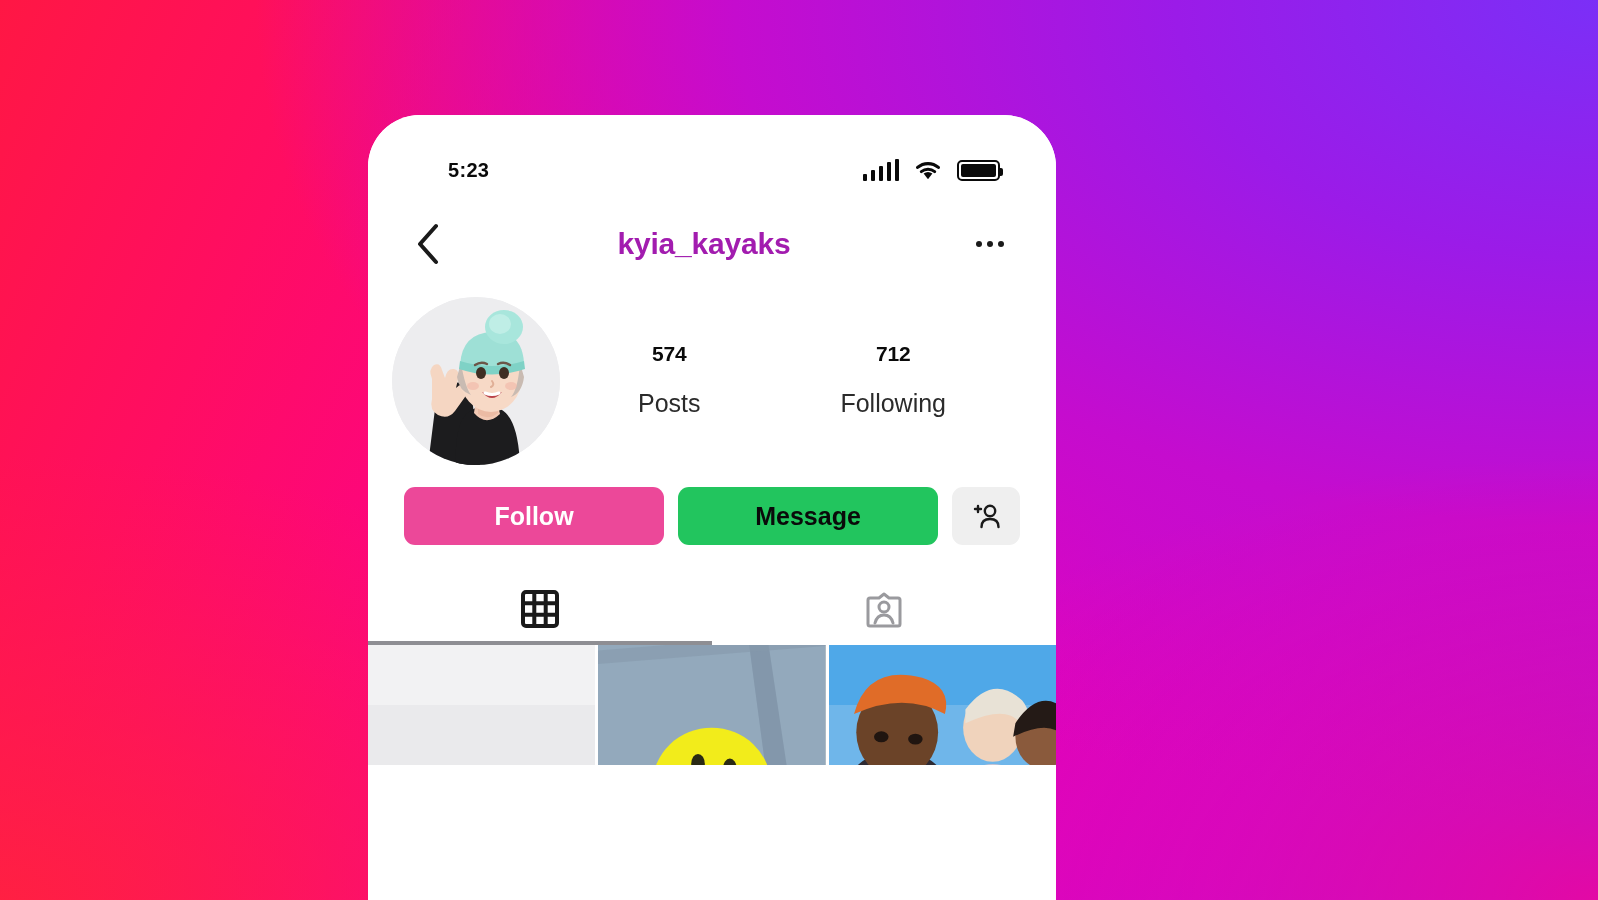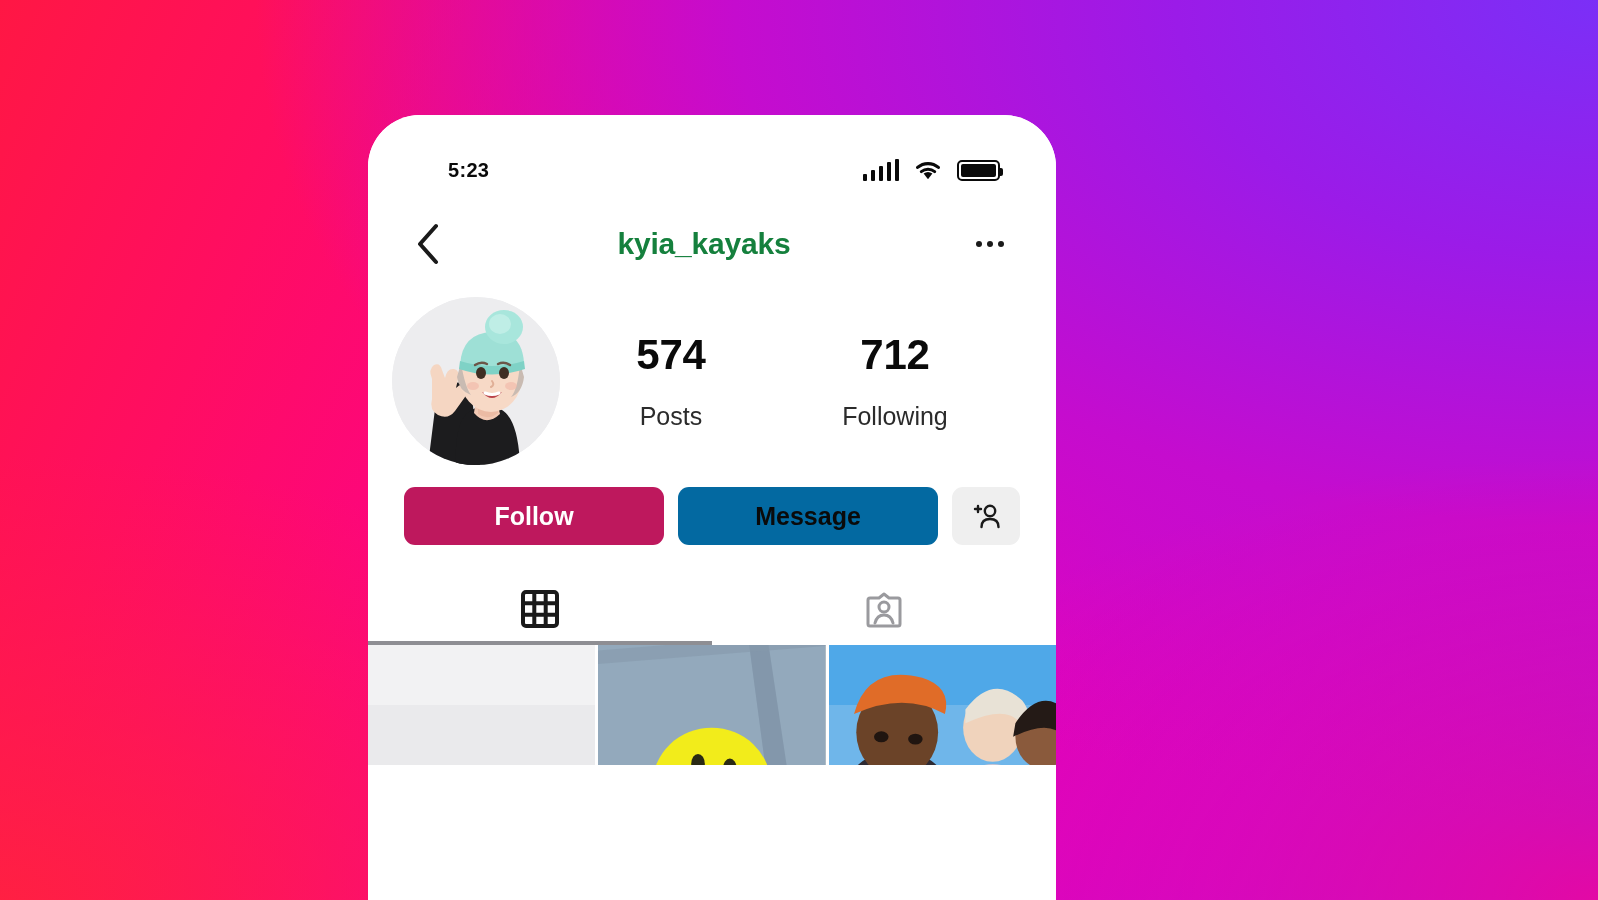--- a/index.html
+++ b/index.html
@@ -61,21 +61,21 @@
   .battery span { display:block; height:100%; background:#0a0a0a; border-radius:2px; }
 
   
   .nav-bar {
     height:82px; display:flex; align-items:center;
     padding:0 40px 0 34px; position:relative;
   }
   .back-btn { width:52px; height:52px; display:flex; align-items:center; justify-content:center; cursor:pointer; }
   .nav-title {
     position:absolute; left:0; right:16px; text-align:center;
-    font-size:30px; font-weight:700; color:#15803d; letter-spacing:-0.2px;
+    font-size:30px; font-weight:700; color:#a21caf; letter-spacing:-0.2px;
     pointer-events:none;
   }
   .more-btn {
     margin-left:auto; width:52px; height:52px; display:flex;
     align-items:center; justify-content:center; gap:5px; cursor:pointer; z-index:2;
   }
   .more-btn i { width:6px; height:6px; border-radius:50%; background:#1a1a1a; display:block; }
 
   
   .profile-head {
@@ -83,39 +83,39 @@
     padding:12px 40px 0 24px;
   }
   .avatar {
     width:168px; height:168px; border-radius:50%;
     background:#EDEDEF; flex:none; position:relative; overflow:hidden; cursor:pointer;
   }
   .avatar svg { position:absolute; inset:0; width:100%; height:100%; }
 
   .stats { flex:1; display:flex; justify-content:space-around; align-items:center; padding-left:8px; }
   .stat { text-align:center; cursor:pointer; padding:0 6px; }
-  .stat-num { font-size:42px; font-weight:700; color:#0a0a0a; line-height:1.22; letter-spacing:-0.2px; }
+  .stat-num { font-size:21px; font-weight:700; color:#0a0a0a; line-height:1.22; letter-spacing:-0.2px; }
   .stat-label { font-size:25px; color:#2b2b2b; line-height:1.35; margin-top:20px; }
 
   
   .bio { padding:16px 40px 0 36px; }
   .bio-name { font-size:25px; font-weight:700; color:#0a0a0a; line-height:1.38; }
   .bio-desc { font-size:25px; color:#222; line-height:1.38; }
   .bio-follow { font-size:25px; color:#333; line-height:1.38; }
   .bio-follow b { font-weight:700; color:#0a0a0a; }
 
   
   .actions { display:flex; gap:14px; padding:22px 36px 0 36px; align-items:stretch; }
   .btn {
     height:58px; border-radius:11px; display:flex; align-items:center; justify-content:center;
     font-size:25px; font-weight:700; cursor:pointer; border:none;
     font-family:"Liberation Sans", sans-serif;
   }
-  .btn-follow { flex:1 1 0; background:#be185d; color:#fff; }
-  .btn-message { flex:1 1 0; background:#0369a1; color:#0a0a0a; }
+  .btn-follow { flex:1 1 0; background:#ec4899; color:#fff; }
+  .btn-message { flex:1 1 0; background:#22c55e; color:#0a0a0a; }
   .btn-add { width:68px; background:#EFEFEF; flex:none; }
 
   
   .tabs { display:flex; margin-top:28px; position:relative; }
   .tab { flex:1; height:72px; display:flex; align-items:center; justify-content:center; cursor:pointer; }
   .tab-underline {
     position:absolute; bottom:0; left:0; width:50%; height:4px; background:#9a9a9e;
   }
   .tab-underline.active { background:#8e8e93; }
 

